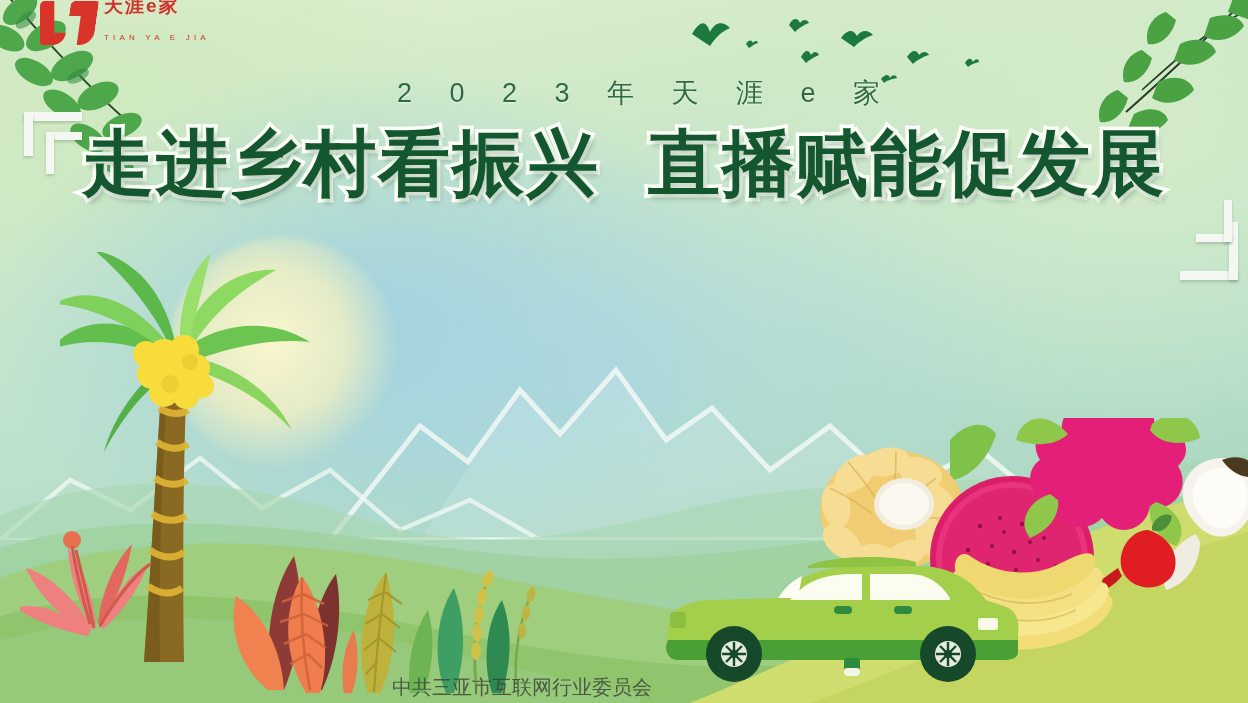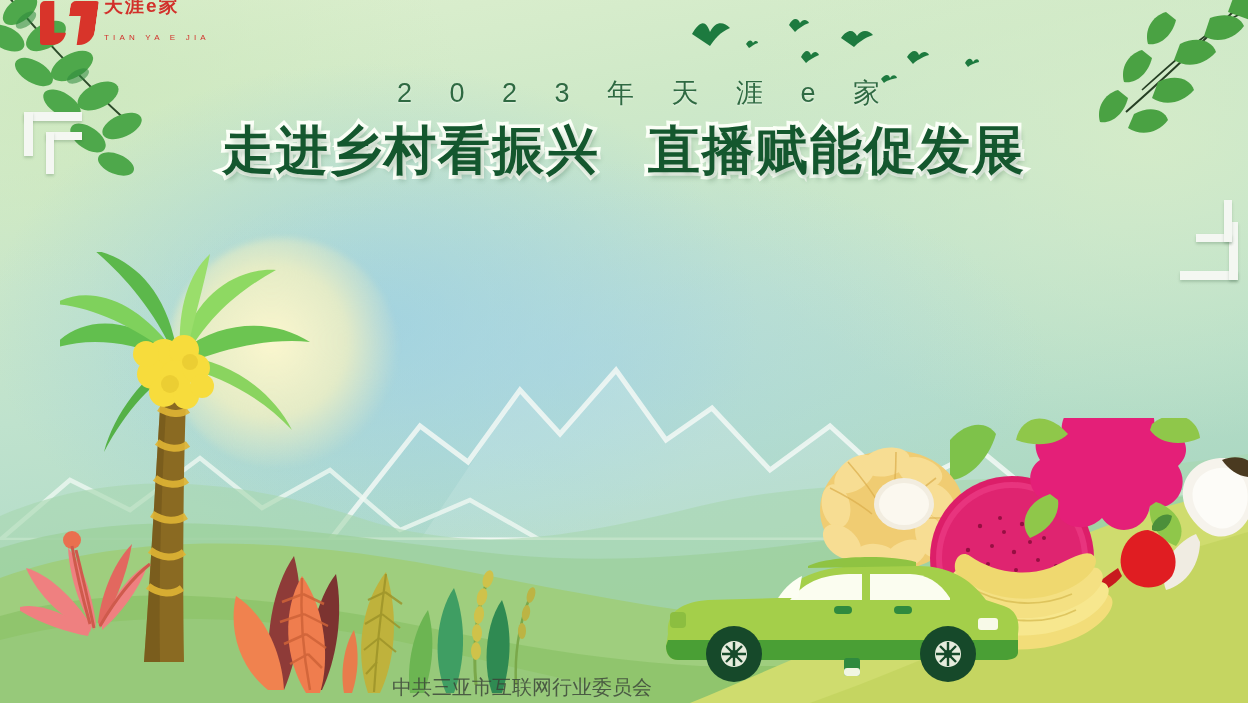--- a/index.html
+++ b/index.html
@@ -60,21 +60,21 @@
 
   
   .eyebrow{
     position:absolute;left:0;right:0;top:75px;text-align:center;z-index:30;
     font-size:27px;letter-spacing:15px;color:#2f6a42;font-weight:400;
     text-shadow:0 1px 2px rgba(255,255,255,.55);
     margin-left:44px;
   }
   .headline{
     position:absolute;left:0;right:0;top:116px;text-align:center;z-index:30;
-    font-size:52px;font-weight:800;color:#14572e;letter-spacing:2px;white-space:nowrap;
+    font-size:72px;font-weight:800;color:#14572e;letter-spacing:2px;white-space:nowrap;
     -webkit-text-stroke:7px #fbfff7;paint-order:stroke fill;
     text-shadow:3px 5px 5px rgba(40,90,55,.28);
     font-family:"DejaVu Sans","Liberation Sans",sans-serif;
   }
   .headline .gap{display:inline-block;width:48px;}
   .pill{
     position:absolute;left:50%;transform:translateX(-50%);top:292px;z-index:30;
     width:552px;height:55px;border-radius:28px;
     background:linear-gradient(100deg,#2f8a46 0%,#23803d 40%,#1f7739 100%);
     box-shadow:0 4px 10px rgba(30,80,45,.3), inset 0 1px 0 rgba(255,255,255,.18);

